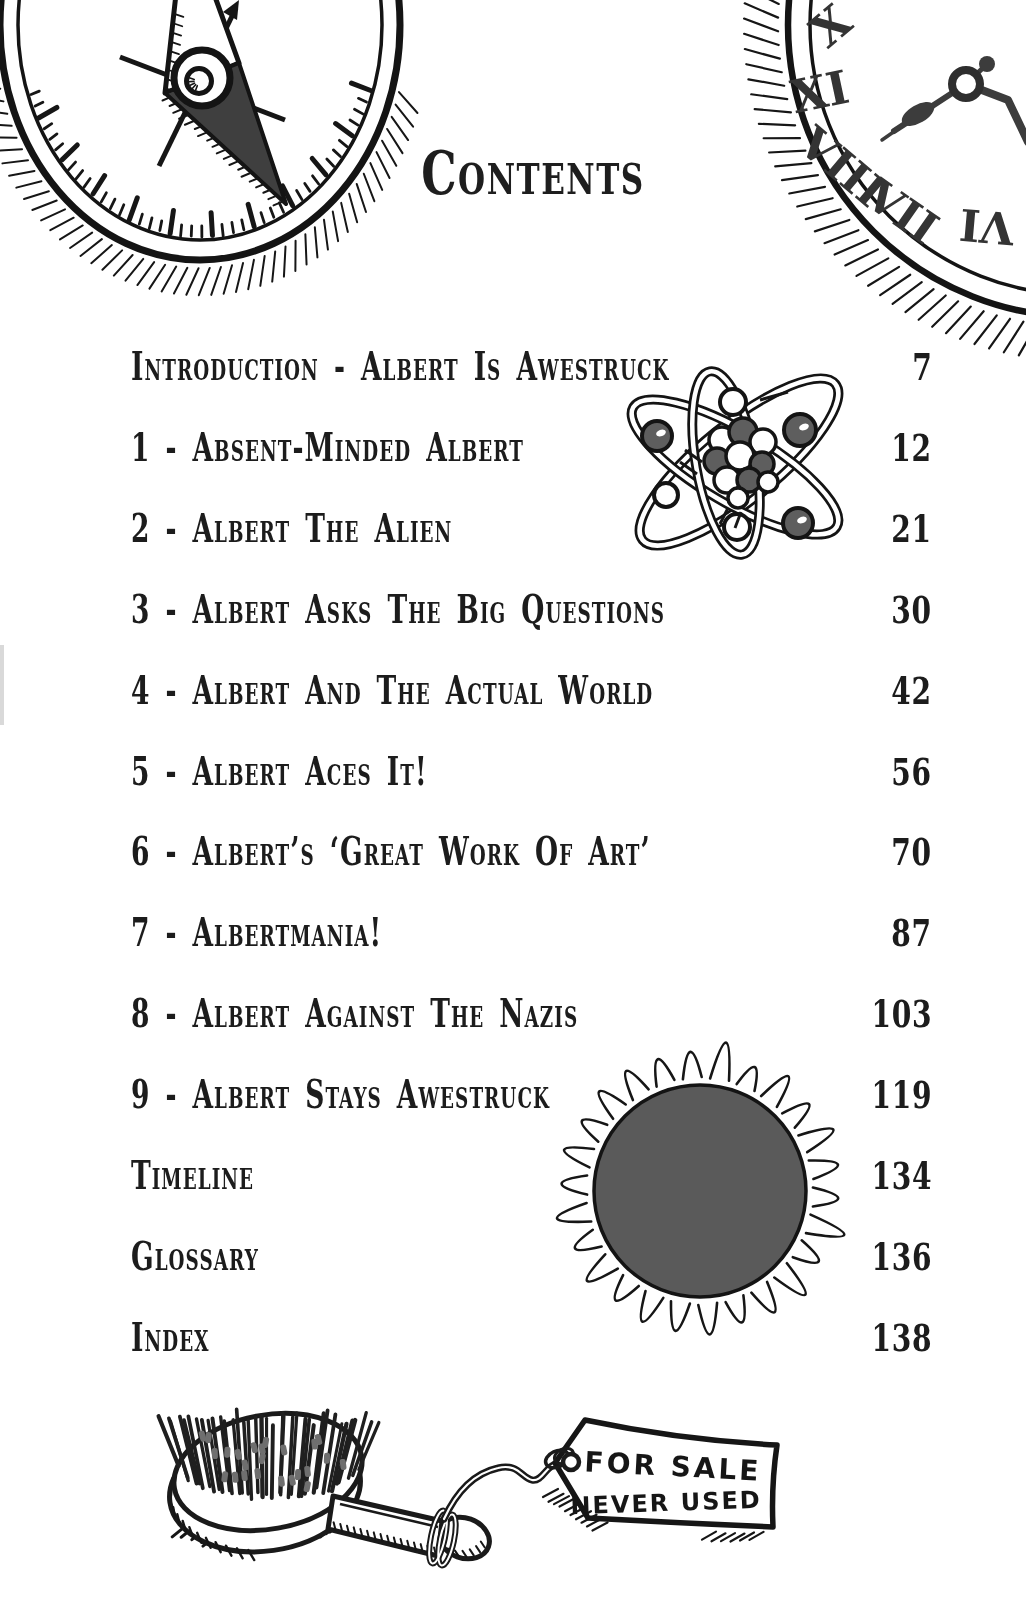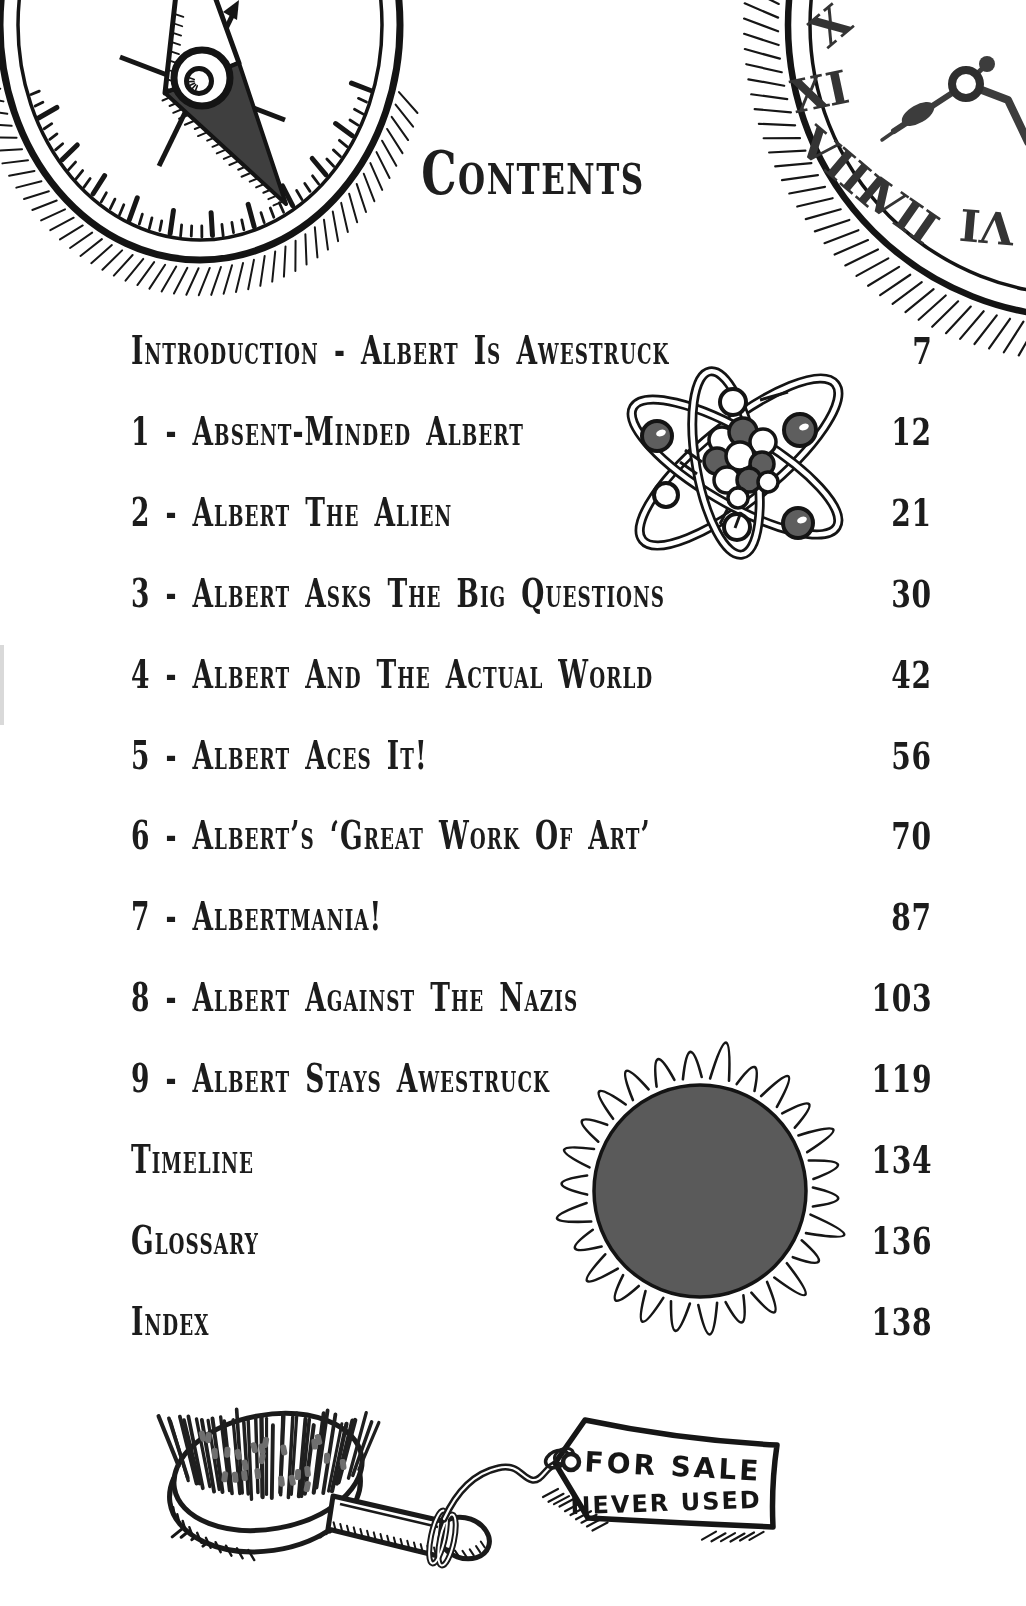--- a/index.html
+++ b/index.html
@@ -7,21 +7,21 @@
     width:1026px;height:1606px;position:relative;overflow:hidden;
     background:#ffffff;font-family:"DejaVu Serif",serif;
   }
   #page{position:absolute;inset:0;background:#fff;}
   #page-title{
     position:absolute;top:138px;left:533px;white-space:nowrap;
     transform:translateX(-50%) scaleX(0.74);transform-origin:center;
     font-size:60px;font-weight:700;font-variant:small-caps;
     letter-spacing:2px;color:#1e1e1e;
   }
-  #toc{position:absolute;left:131px;top:0;width:801px;height:1400px;text-align:right;}
+  #toc{position:absolute;left:131px;top:16px;width:801px;height:1400px;text-align:right;}
   .row{position:absolute;left:0;width:100%;height:0;}
   .lbl{
     position:absolute;left:0;top:0;white-space:nowrap;
     transform:translateY(-50%) scaleX(0.68);transform-origin:left center;
     font-size:39px;font-weight:700;font-variant:small-caps;
     letter-spacing:1.5px;word-spacing:7px;color:#1c1c1c;
   }
   .num{
     position:absolute;right:0;top:0;white-space:nowrap;
     transform:translateY(-50%) scaleX(0.74);transform-origin:right center;

